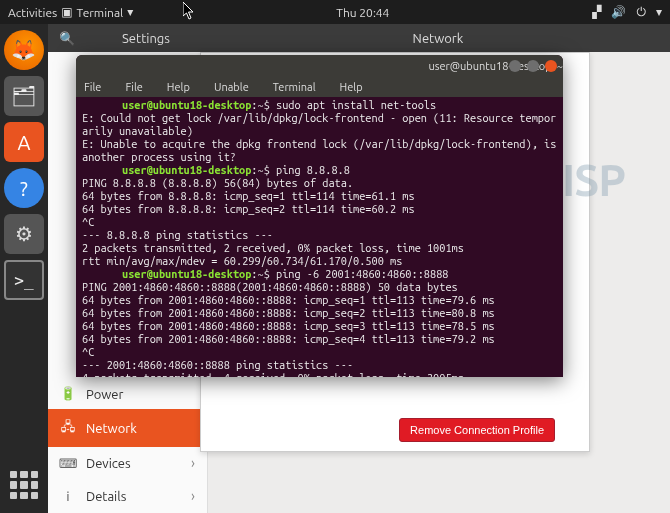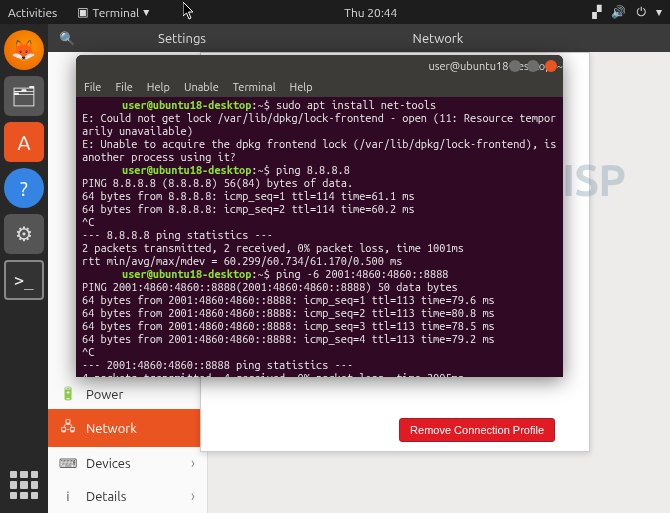--- a/index.html
+++ b/index.html
@@ -1,56 +1,56 @@
 <!DOCTYPE html>
 <html><head>
 <meta charset="utf-8">
 <style>
   * { margin: 0; padding: 0; box-sizing: border-box; }
   body { width: 670px; height: 513px; font-family: Ubuntu, sans-serif; background: #2c2c2c; overflow: hidden; position: relative; }
   .topbar { height: 24px; background: #1d1d1d; color: #ddd; display: flex; align-items: center; font-size: 12px; padding: 0 8px; justify-content: space-between; }
-  .topbar-left { display: flex; gap: 20px; align-items: center; }
+  .topbar-left { display: flex; gap: 4px; align-items: center; }
   .topbar-left span, .topbar-left .item { display: flex; align-items: center; gap: 4px; }
   .topbar-right { display: flex; gap: 10px; align-items: center; }
   .cursor-svg { position: absolute; top: 2px; left: 183px; z-index: 1000; pointer-events: none; }
   .dock { position: absolute; left: 0; top: 24px; bottom: 0; width: 48px; background: rgba(40,40,40,0.95); display: flex; flex-direction: column; align-items: center; padding-top: 6px; gap: 6px; }
   .dock-item { width: 40px; height: 40px; border-radius: 8px; display: flex; align-items: center; justify-content: center; font-size: 20px; }
   .dock-firefox { background: radial-gradient(circle at 60% 40%, #ff9500, #e66000); border-radius: 50%; color: #fff; }
   .dock-files { background: #555; border-radius: 6px; color: #eee; }
   .dock-software { background: #e95420; border-radius: 6px; color: #fff; }
   .dock-help { background: #3584e4; border-radius: 50%; color: #fff; }
   .dock-settings { background: #555; border-radius: 6px; color: #ddd; }
   .dock-terminal { background: #333; border: 2px solid #888; border-radius: 4px; color: #eee; font-family: monospace; font-size: 16px; }
   .dock-apps { position: absolute; bottom: 10px; width: 36px; height: 36px; display: grid; grid-template-columns: repeat(3,1fr); grid-template-rows: repeat(3,1fr); gap: 3px; padding: 4px; }
   .dock-apps span { background: #ccc; border-radius: 1px; }
   .settings-window { position: absolute; left: 48px; top: 24px; right: 0; bottom: 0; background: #f6f5f4; display: flex; flex-direction: column; }
   .settings-titlebar { height: 38px; background: #3b3b3b; color: #ddd; display: flex; align-items: center; font-size: 13px; position: relative; }
   .settings-titlebar .search-btn { width: 38px; display: flex; align-items: center; justify-content: center; }
-  .settings-titlebar .title-left { width: 120px; text-align: right; }
+  .settings-titlebar .title-left { width: 120px; text-align: center; }
   .settings-titlebar .title-right { flex: 1; text-align: center; }
   .settings-body { flex: 1; display: flex; position: relative; }
   .sidebar { width: 160px; background: #fafafa; border-right: 1px solid #ddd; font-size: 13px; color: #333; }
   .sidebar-item { display: flex; align-items: center; padding: 8px 12px; gap: 10px; }
   .sidebar-item.active { background: #e95420; color: #fff; }
   .sidebar-item.group { justify-content: space-between; }
   .sidebar-icon { width: 16px; display: flex; align-items: center; justify-content: center; color: #666; }
   .sidebar-item.active .sidebar-icon { color: #fff; }
   .chev { color: #888; font-size: 14px; }
   .content { flex: 1; background: #edeceb; position: relative; }
   .remove-btn { position: absolute; top: 366px; right: 115px; background: #e01b24; color: #fff; border: 1px solid #a51d2d; border-radius: 3px; padding: 5px 10px; font-size: 11px; z-index: 5; }
   .panel-edge { position: absolute; top: 0; right: 80px; width: 390px; height: 400px; background: #fff; border: 1px solid #ccc; box-shadow: 0 2px 6px rgba(0,0,0,0.15); }
   .terminal-window { position: absolute; left: 76px; top: 55px; width: 487px; height: 322px; background: #300a24; border-radius: 6px 6px 0 0; box-shadow: 0 4px 20px rgba(0,0,0,0.5); z-index: 100; display: flex; flex-direction: column; overflow: hidden; }
   .term-titlebar { height: 22px; background: #3c3b37; display: flex; align-items: center; color: #ddd; font-size: 11px; position: relative; }
   .term-title { flex: 1; text-align: right; }
   .term-controls { position: absolute; right: 6px; display: flex; gap: 6px; }
   .term-btn { width: 12px; height: 12px; border-radius: 50%; }
   .tb-min { background: #6e6e6e; }
   .tb-max { background: #6e6e6e; }
   .tb-close { background: #e95420; }
-  .term-menubar { height: 20px; background: #3c3b37; display: flex; align-items: center; gap: 14px; padding: 0 8px; font-size: 11px; color: #ddd; }
+  .term-menubar { height: 20px; background: #3c3b37; display: flex; align-items: center; gap: 24px; padding: 0 8px; font-size: 11px; color: #ddd; }
   .term-body { flex: 1; padding: 2px 6px; font-family: "Ubuntu Mono", monospace; font-size: 11px; line-height: 13px; color: #eee; overflow: hidden; white-space: pre-wrap; word-break: break-all; }
   .prompt-user { color: #8ae234; font-weight: bold; padding-left: 40px; }
   .prompt-sep { color: #eee; }
   .watermark { position: absolute; top: 155px; right: 45px; font-size: 44px; font-weight: bold; color: rgba(120,150,170,0.35); letter-spacing: -1px; z-index: 50; pointer-events: none; }
   .watermark .o2 { color: rgba(233,84,32,0.5); }
 </style>
 </head>
 <body>
 
 <div class="topbar">

